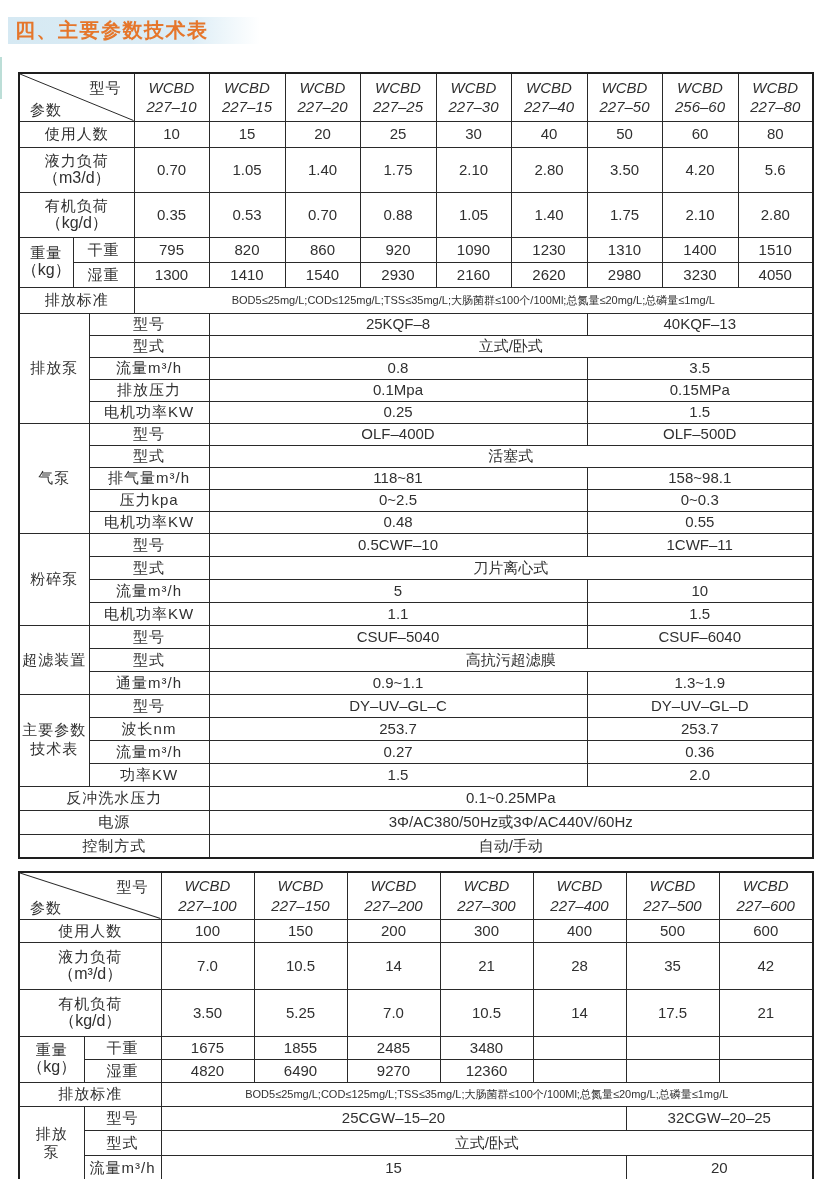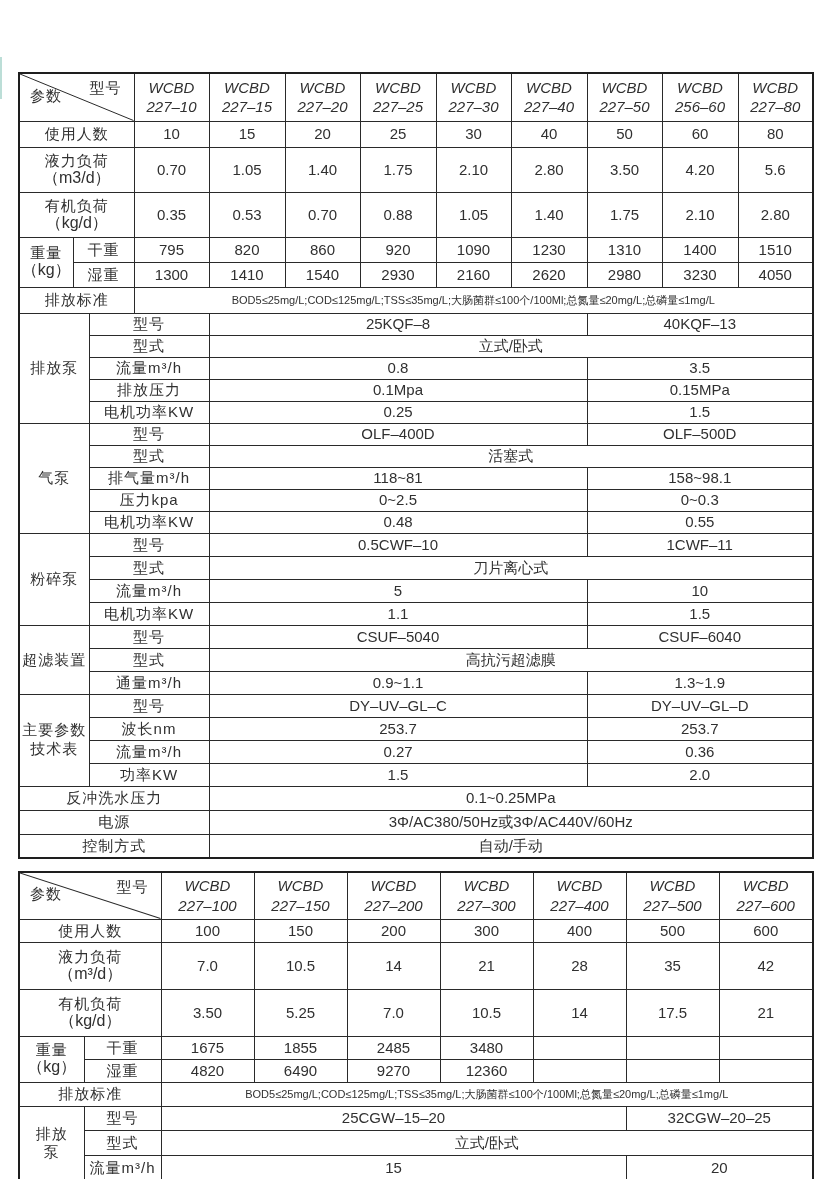--- a/index.html
+++ b/index.html
@@ -24,31 +24,34 @@
     border:1px solid #2a2a2a;text-align:center;vertical-align:middle;
     font-size:15px;padding:0;line-height:1.15;overflow:hidden;
   }
   .lbl,.sec{letter-spacing:1px;}
   .u{font-size:16px;letter-spacing:0;}
   .std{font-size:11px;letter-spacing:0;}
   .model div{line-height:1.3;font-style:italic;}
   .diag{position:relative;}
   .diag svg{position:absolute;left:0;top:0;width:100%;height:100%;display:block;}
   .dg-model{position:absolute;top:5px;right:12px;letter-spacing:1px;}
-  .dg-param{position:absolute;bottom:16px;left:10px;letter-spacing:1px;}
+  .dg-param{position:absolute;bottom:2px;left:10px;letter-spacing:1px;}
   .narrow{display:inline-block;width:64px;line-height:1.25;}
   .narrow2{display:inline-block;width:34px;line-height:1.25;}
   .rh48{height:48px}.r47{height:47px}.r45{height:45px}.r26{height:26px}
   .r25{height:25px}.r24{height:24px}.r23{height:23px}.r22{height:22px}
 </style>
 </head>
 <body>
 
 <div class="page">
   <div class="edge-mark"></div>
+  <div class="title-bar">
+    <span class="title-text">四、主要参数技术表</span>
+  </div>
 
   <table id="t1">
     <colgroup>
       <col style="width:54px">
         <col style="width:16px">
         <col style="width:45px">
       <col style="width:75px">
         <col style="width:76px">
         <col style="width:75px">
       <col style="width:76px">

